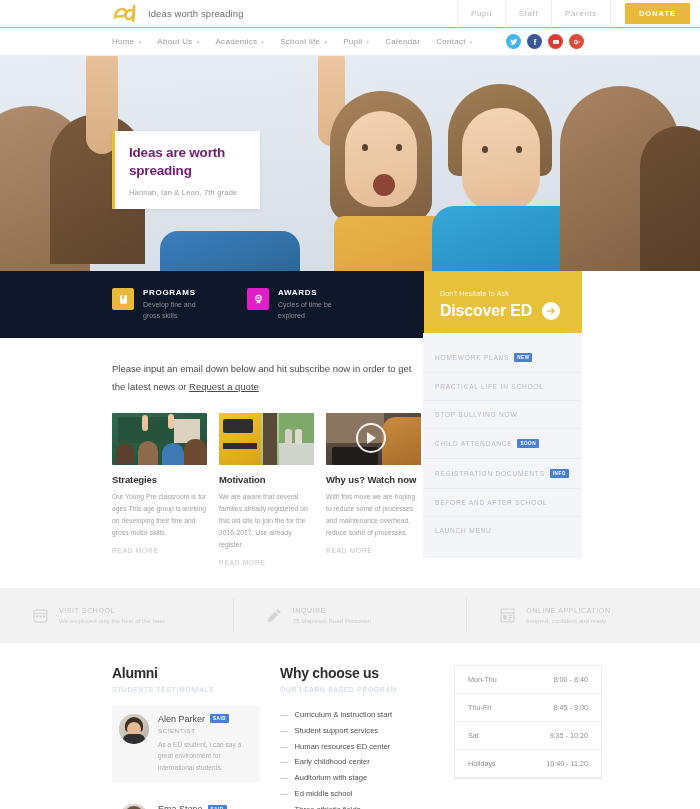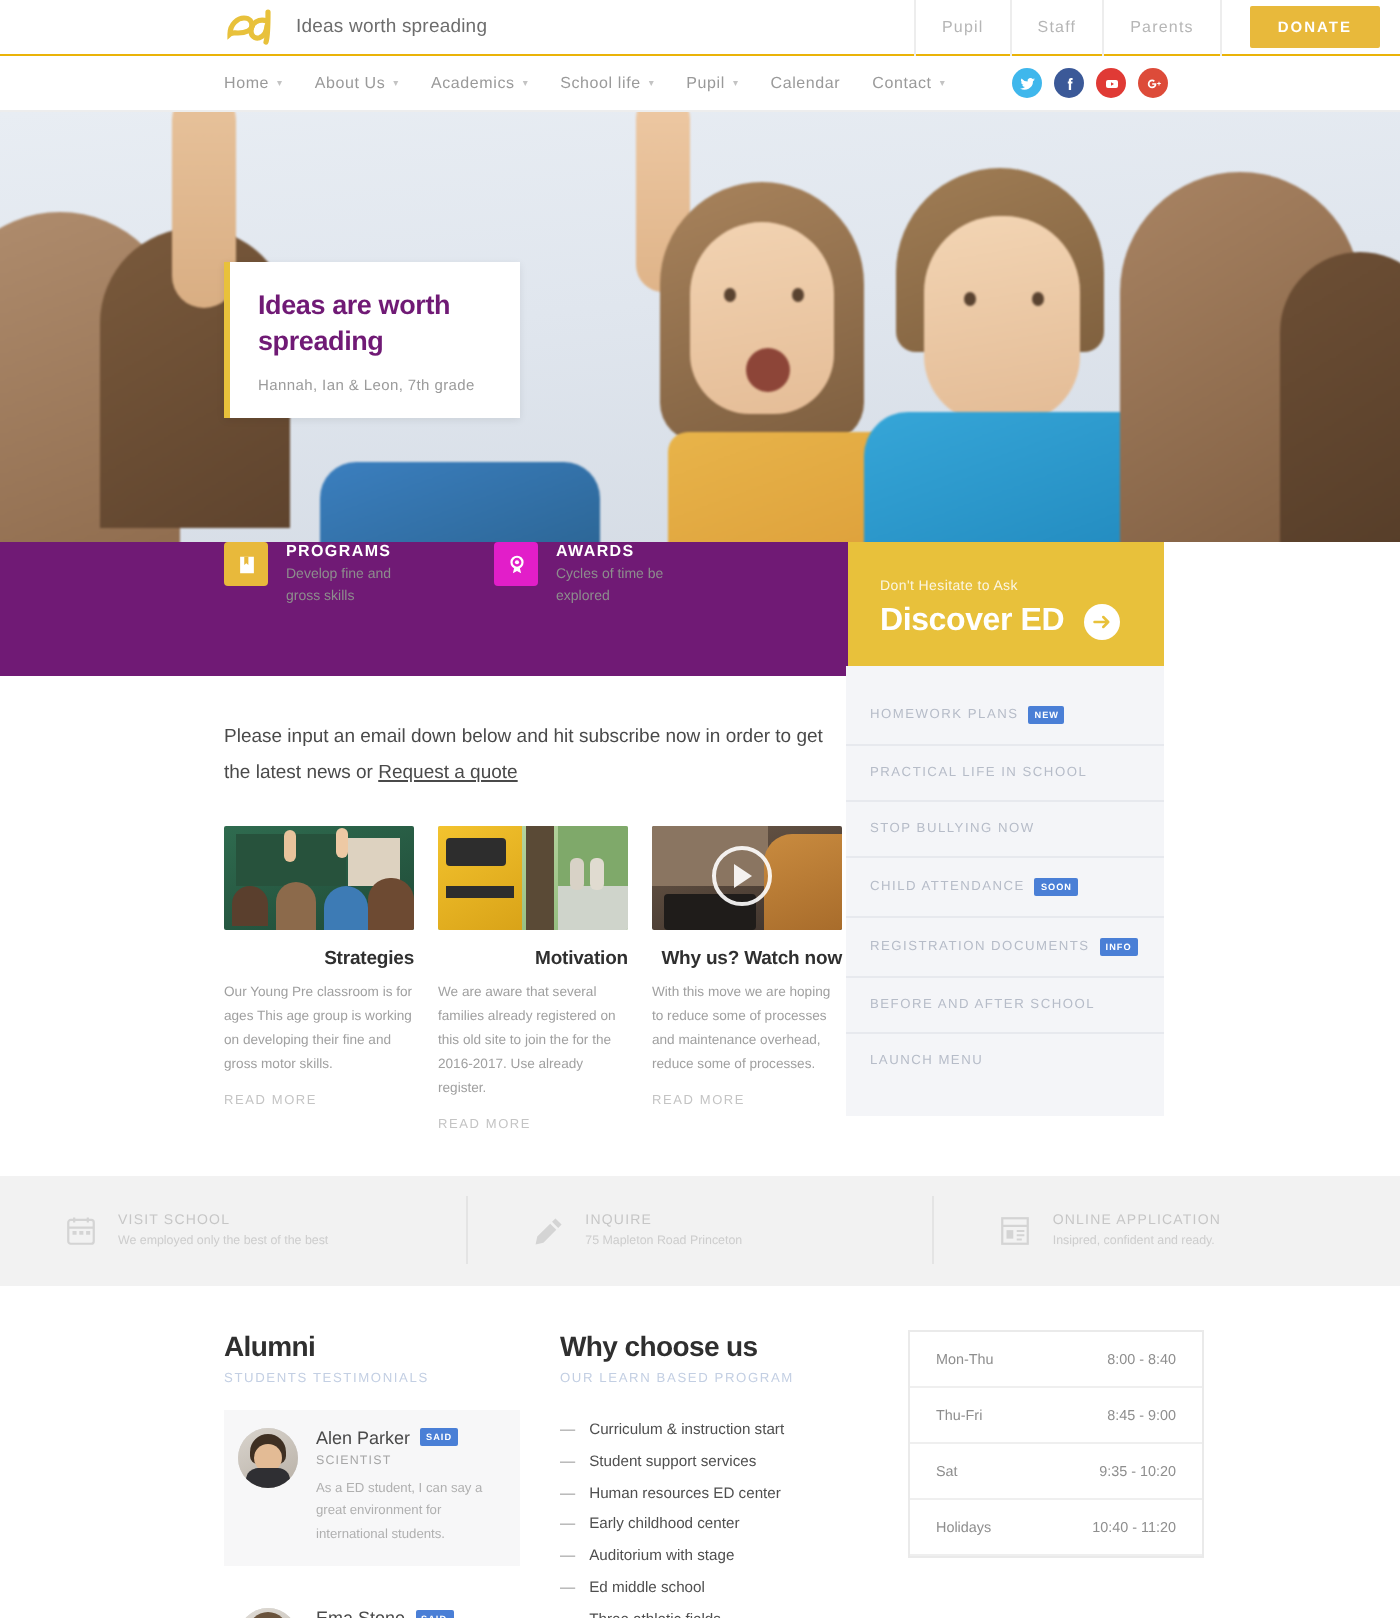--- a/index.html
+++ b/index.html
@@ -50,21 +50,21 @@
   .hero-card {
     position:absolute; left:112px; top:75px; width:148px; min-height:56px;
     background:#fff; border-left:3px solid #e8c13b; padding:13px 14px 12px 14px;
     box-shadow:0 1px 4px rgba(0,0,0,.08);
   }
   .hero-title { font-size:13.5px; font-weight:bold; color:#701a75; line-height:1.35; letter-spacing:-.2px; }
   .hero-sub { font-size:7.5px; color:#9b9b9b; margin-top:8px; letter-spacing:.2px; }
 
   
   .featurebar { display:flex; height:67px; }
-  .feat-left { flex:1; background:#701a75; display:flex; padding-left:112px; gap:34px; }
+  .feat-left { flex:1; background:#0f172a; display:flex; align-items:center; padding-left:112px; gap:34px; }
   .feat { display:flex; align-items:flex-start; gap:9px; }
   .feat-icon { width:22px; height:22px; border-radius:2px; display:flex; align-items:center; justify-content:center; flex:0 0 auto; }
   .feat-icon.yellow { background:#e8b93b; }
   .feat-icon.blue { background:#1b7fd4; }
   .feat-icon.pink { background:#e21ec9; }
   .feat-title { font-size:8px; font-weight:bold; color:#fff; letter-spacing:.7px; }
   .feat-desc { font-size:7px; color:#8d8d8d; line-height:1.5; margin-top:3px; max-width:70px; }
   .feat-right {
     width:158px; background:#e8c13b; display:flex; flex-direction:column;
     justify-content:center; padding-left:16px; margin-right:118px;
@@ -76,21 +76,21 @@
 
   
   .content { display:flex; padding:0 0 0 0; background:#fff; }
   .main-col { width:423px; padding:22px 0 0 112px; }
   .intro { font-size:9.5px; color:#4a4a4a; line-height:1.85; width:300px; }
   .intro a { color:#4a4a4a; text-decoration:underline; cursor:pointer; }
 
   .cards { display:flex; gap:12px; margin-top:18px; }
   .card { width:95px; }
   .card-img { width:95px; height:52px; overflow:hidden; position:relative; border-radius:1px; }
-  .card-title { font-size:9.5px; font-weight:bold; color:#2f2f2f; margin-top:9px; letter-spacing:-.1px;text-align:right; }
+  .card-title { font-size:9.5px; font-weight:bold; color:#2f2f2f; margin-top:9px; letter-spacing:-.1px; }
   .card-desc { font-size:6.8px; color:#a0a0a0; line-height:1.75; margin-top:6px; }
   .card-more { font-size:6.5px; color:#c4c4c4; letter-spacing:.8px; margin-top:8px; cursor:pointer; }
 
   
   .side-col { width:159px; background:#f4f5f8; margin-top:-5px; padding:10px 0 14px 0; align-self:flex-start; }
   .side-item {
     font-size:6.6px; color:#b6bcc8; letter-spacing:.75px;
     padding:10px 12px; border-bottom:1px solid #e7e9ee;
     display:flex; align-items:center; gap:5px; cursor:pointer;
   }

